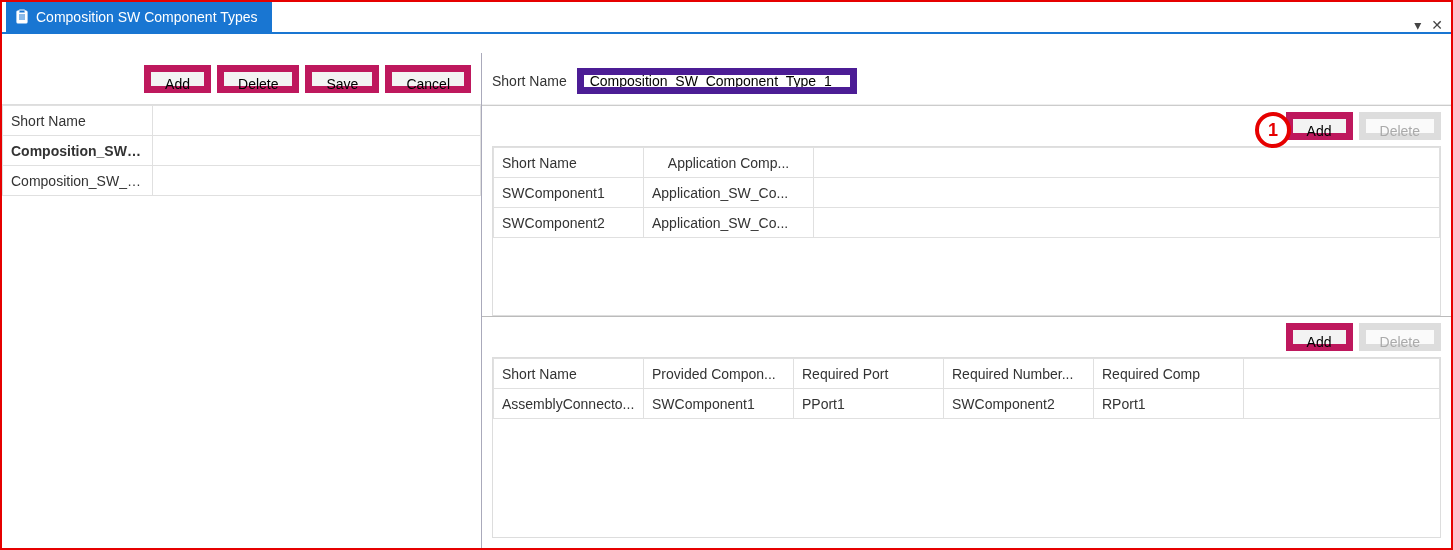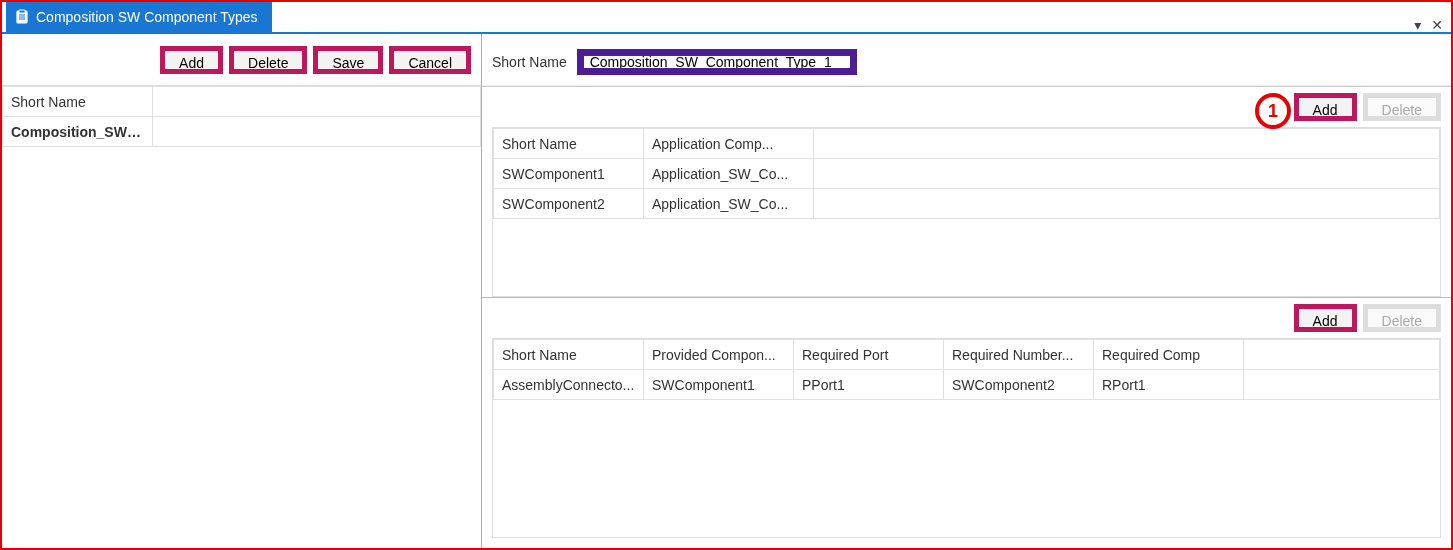--- a/index.html
+++ b/index.html
@@ -9,20 +9,21 @@
     font-size: 14px;
     color: #333;
     background: #fff;
   }
   .frame {
     width:1453px; height:550px;
     border:2px solid #e60000;
     position:relative;
     display:flex;
     flex-direction:column;
+    gap:19px;
   }
   
   .tabbar {
     height:32px;
     background:#fff;
     border-bottom:2px solid #1976d2;
     display:flex;
     align-items:flex-end;
     justify-content:space-between;
     padding:0 4px;
@@ -52,21 +53,21 @@
     height:52px;
     display:flex;
     justify-content:flex-end;
     align-items:center;
     gap:6px;
     padding:0 10px;
     border-bottom:1px solid #ddd;
   }
   .btn {
     background:#f3f3f3;
-    border:5px solid #be185d;
+    border:7px solid #be185d;
     padding:4px 14px;
     font-size:14px;
     font-family:inherit;
     cursor:pointer;
     min-width:52px;
     height:28px;
   }
   .btn:disabled, .btn.disabled {
     color:#aaa;
     border-color:#ddd;
@@ -123,21 +124,21 @@
   .section-toolbar {
     display:flex;
     justify-content:flex-end;
     align-items:center;
     gap:6px;
     padding:6px 10px;
   }
   .comp-section { flex:0 0 auto; }
   .comp-table-wrap { height:170px; border:1px solid #ddd; margin:0 10px; overflow:hidden; }
   .comp-table th:nth-child(1){width:150px;}
-  .comp-table th:nth-child(2){width:170px;}
+  .comp-table th:nth-child(2){width:170px;text-align:center;}
   .comp-count {
     padding:14px 22px;
     font-size:14px;
   }
   .conn-section { flex:1; min-height:0; border-top:1px solid #bbb; }
   .conn-table-wrap { border:1px solid #ddd; margin:0 10px 10px 10px; flex:1; overflow:hidden; }
   .conn-table th, .conn-table td { width:150px; }
   .conn-table th:last-child, .conn-table td:last-child { width:auto; }
   
   .anno {
@@ -192,20 +193,24 @@
             <tr>
               <th>Short Name</th>
               <th></th>
             </tr>
           </thead>
           <tbody>
             <tr class="selected">
               <td>Composition_SW_...</td>
               <td></td>
             </tr>
+            <tr>
+              <td>Composition_SW_C...</td>
+              <td></td>
+            </tr>
           </tbody>
         </table>
       </div>
     </div>
 
     <div class="right-pane">
 
       <div class="shortname-row">
         <label>Short Name</label>
         <input type="text" value="Composition_SW_Component_Type_1" style="">

